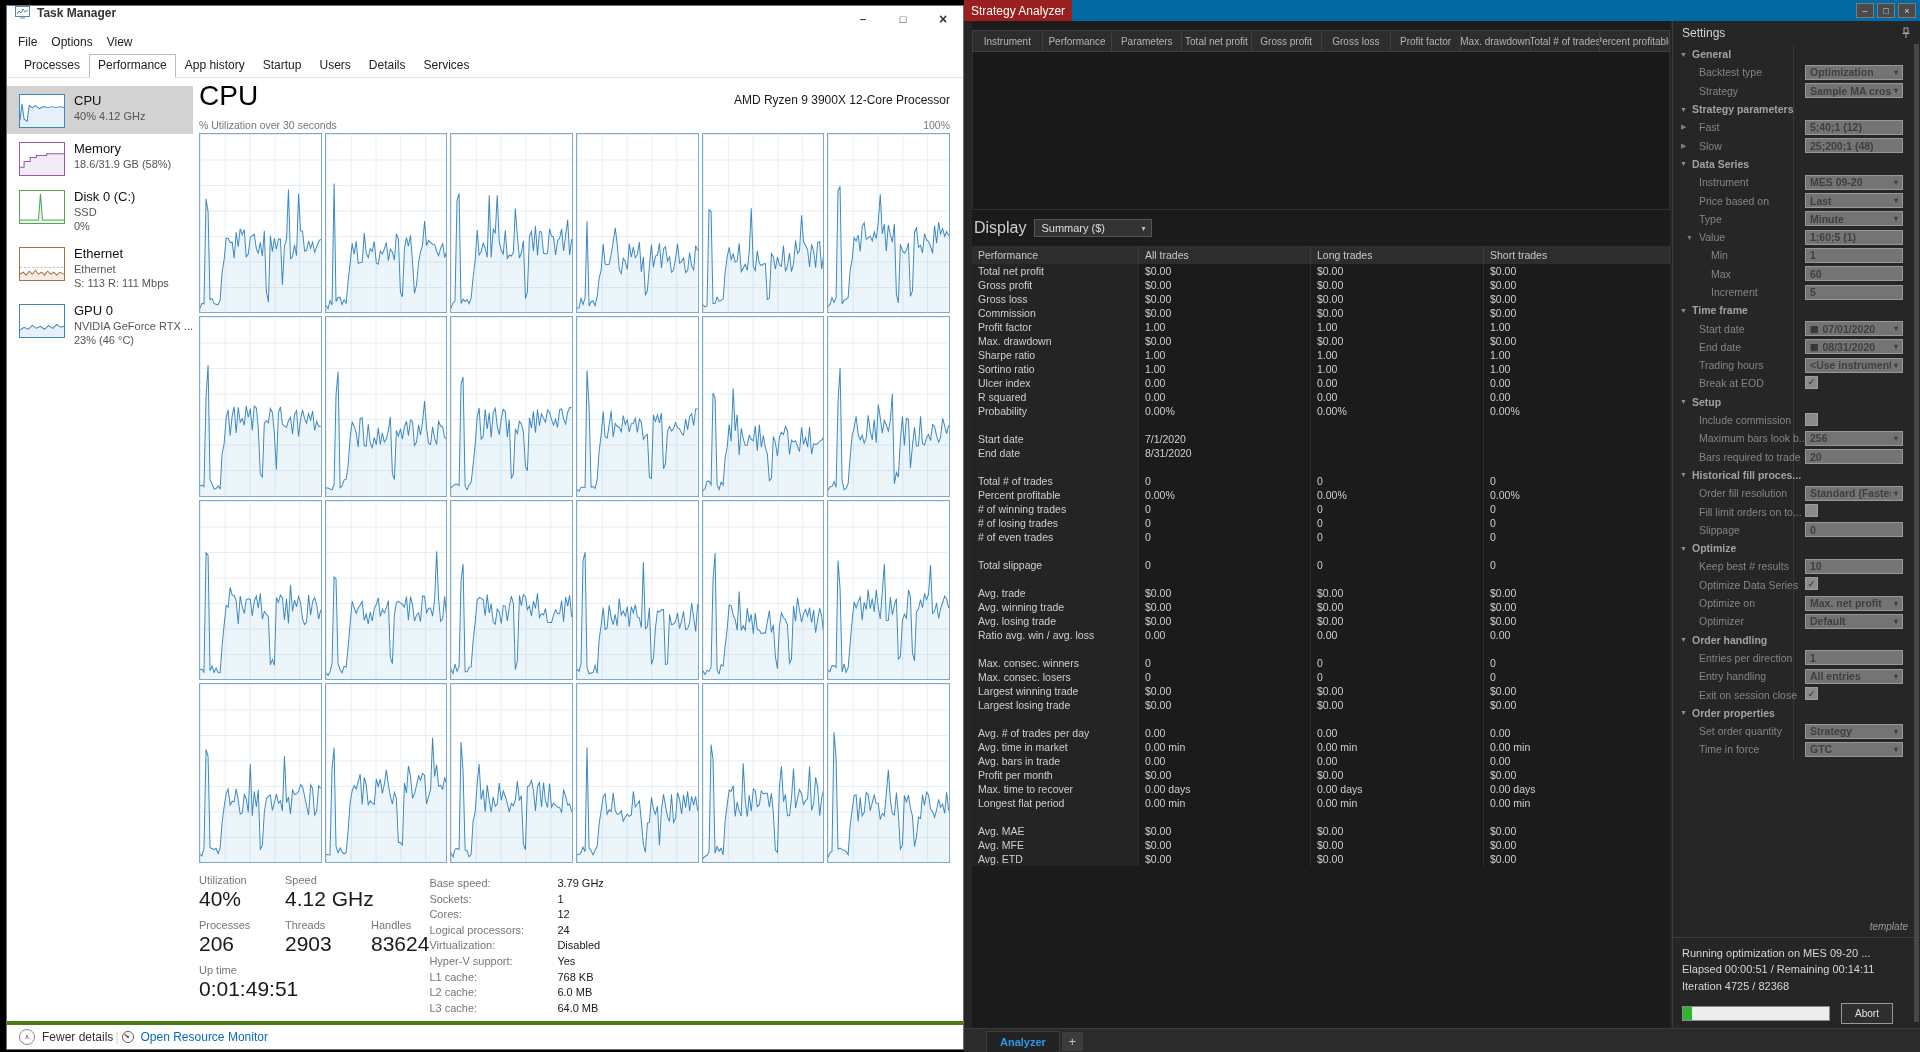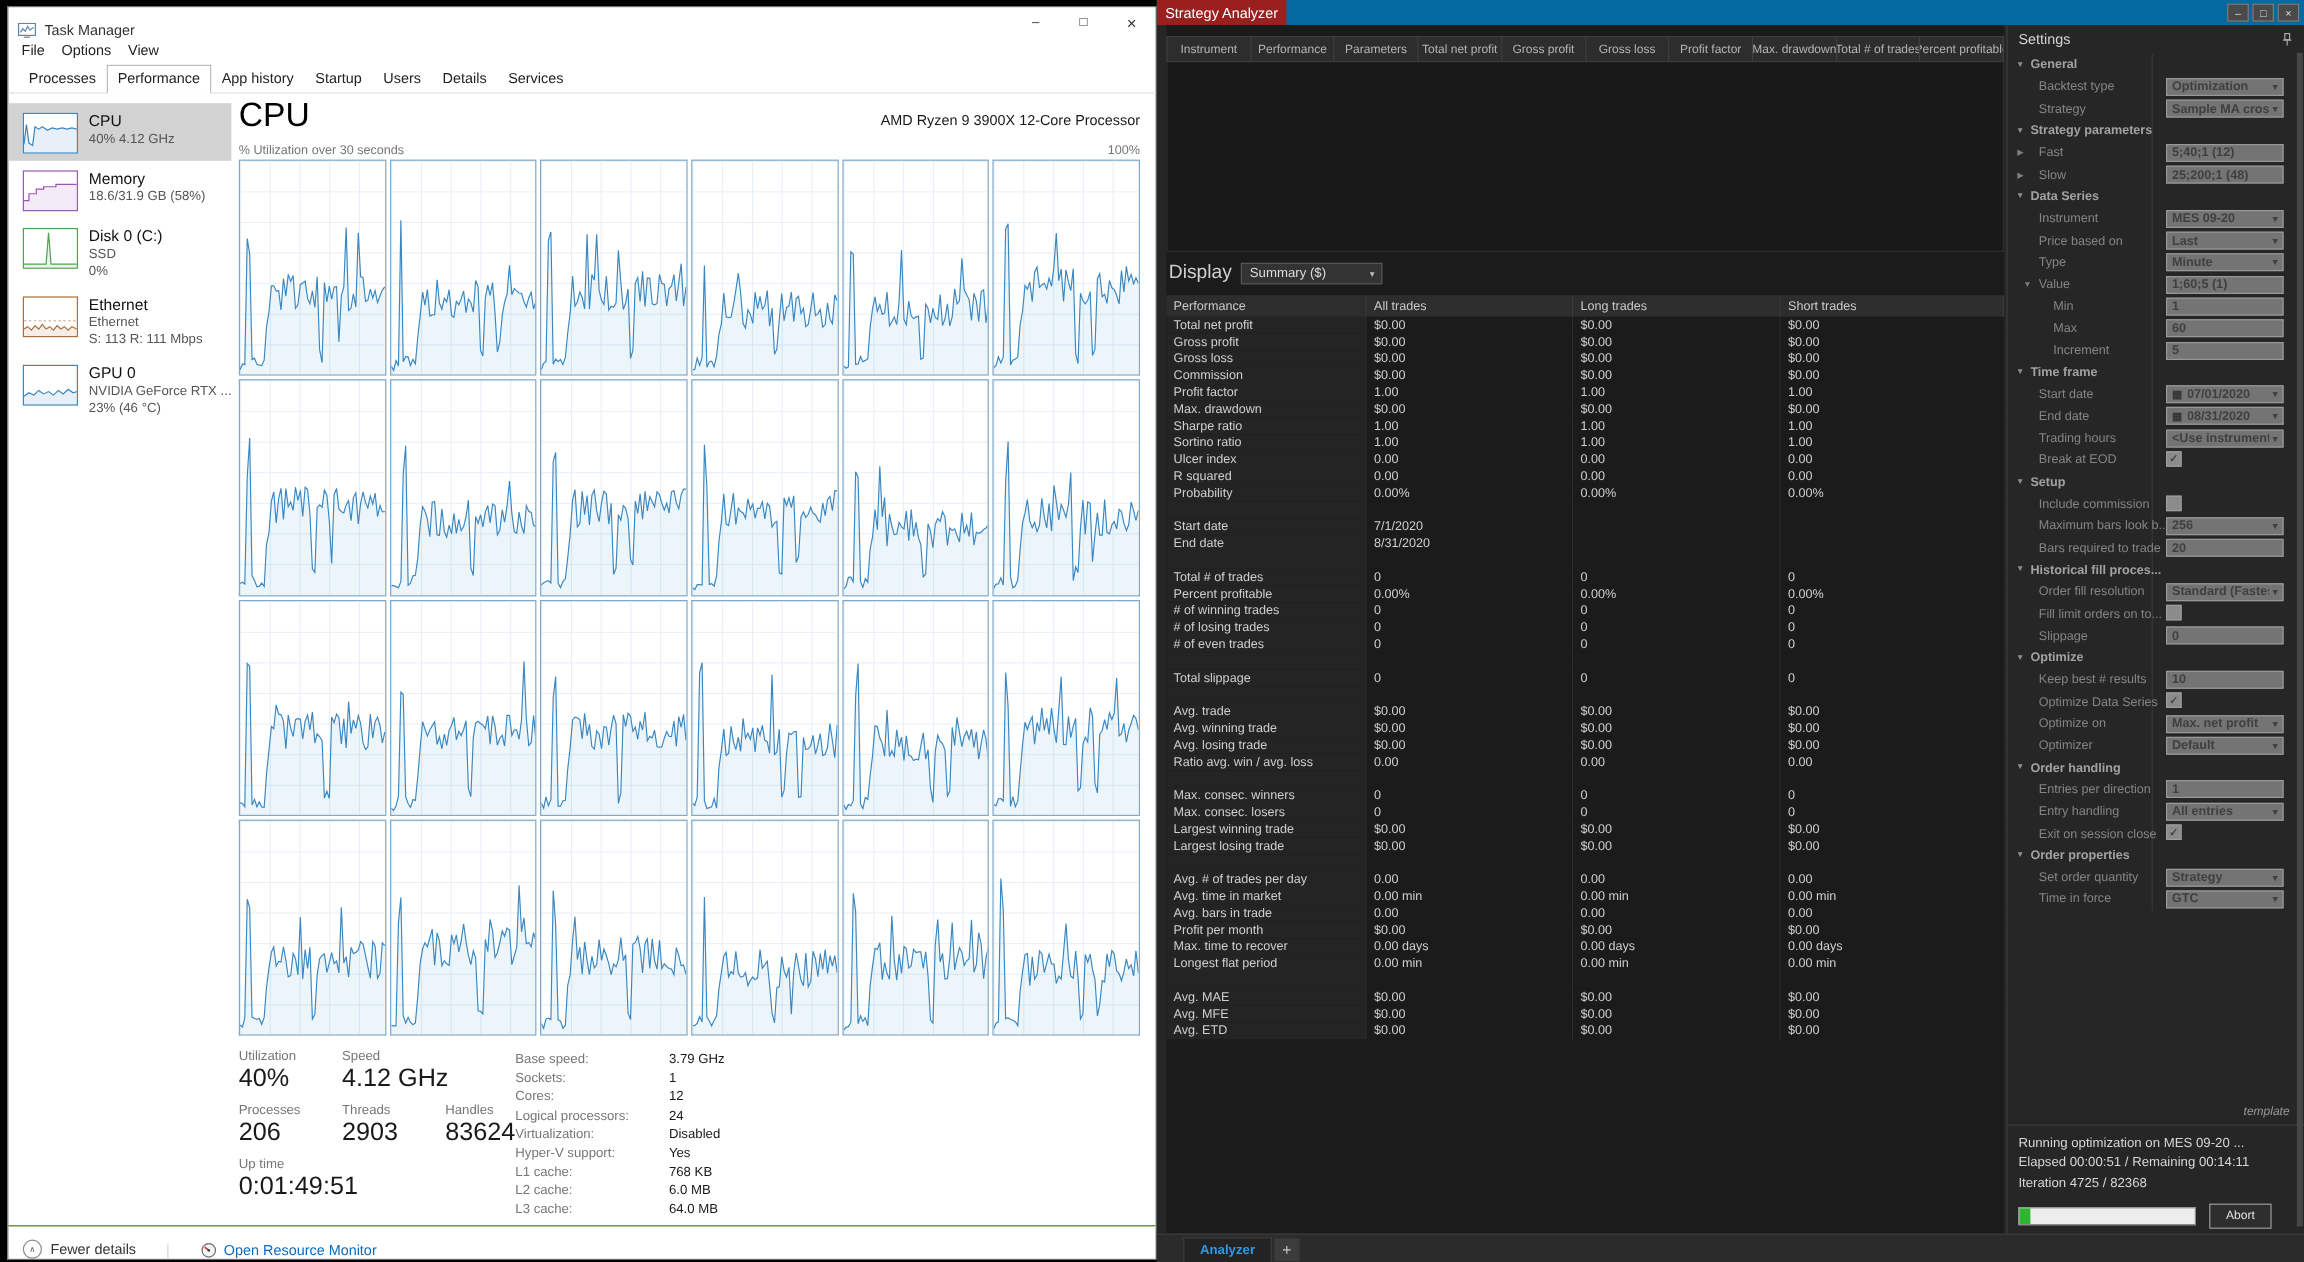--- a/index.html
+++ b/index.html
@@ -1,21 +1,21 @@
 <!DOCTYPE html>
 <html><head>
 <meta charset="utf-8">
 <style>
 *{margin:0;padding:0;box-sizing:border-box;}
 html,body{width:1920px;height:1052px;overflow:hidden;background:#000;font-family:"Liberation Sans",sans-serif;}
 #root{position:relative;width:1920px;height:1052px;}
 
 
 #tm{position:absolute;left:6px;top:5px;width:958px;height:1045px;background:#fff;border:1px solid #6f6f6f;box-shadow:0 0 14px rgba(0,0,0,.65);display:flex;flex-direction:column;}
-.tm-titlebar{height:26px;display:flex;align-items:flex-end;padding-left:8px;flex:0 0 auto;}
+.tm-titlebar{height:26px;display:flex;align-items:flex-start;padding-left:8px;flex:0 0 auto;font-weight:bold;}
 .tm-appicon{width:15px;height:13px;}
 .tm-title{font-size:12px;color:#333;margin-left:7px;}
 .tm-caps{margin-left:auto;display:flex;height:100%;}
 .tm-cap{width:40px;display:flex;align-items:center;justify-content:center;font-size:11px;color:#333;}
 .tm-cap.close{font-size:14px;}
 .tm-menubar{display:flex;padding:2px 4px 4px;flex:0 0 auto;}
 .tm-menu-item{font-size:12px;color:#222;padding:1px 7px;}
 .tm-tabs{display:flex;padding:0 8px;border-bottom:1px solid #e2e2e2;flex:0 0 auto;align-items:flex-end;}
 .tm-tab{font-size:12px;color:#222;padding:3px 8px 4px;border:1px solid transparent;white-space:nowrap;}
 .tm-tab.active{border-color:#bdbdbd;border-bottom-color:#fff;background:#fff;margin-bottom:-1px;padding-bottom:5px;}
@@ -41,21 +41,21 @@
 .tm-stats{display:flex;margin-top:11px;flex:1;min-height:0;}
 .tm-stats-left{display:flex;flex-direction:column;}
 .stat-row{display:flex;gap:28px;margin-bottom:8px;}
 .stat{min-width:58px;}
 .stat-lbl{font-size:11px;color:#767676;}
 .stat-val{font-size:21px;color:#191919;margin-top:1px;white-space:nowrap;}
 .tm-details{font-size:11px;padding-top:2px;}
 .det-row{display:flex;line-height:15.6px;}
 .det-lbl{width:128px;color:#767676;}
 .det-val{color:#191919;}
-.tm-footer{flex:0 0 28px;border-top:1px solid #4d7c0f;display:flex;align-items:flex-end;padding:0 12px;gap:25px;}
+.tm-footer{flex:0 0 28px;border-top:4px solid #4d7c0f;display:flex;align-items:center;padding:0 12px;gap:2px;}
 .tm-fewer{display:flex;align-items:center;gap:7px;font-size:12px;color:#333;}
 .chev-circle{width:16px;height:16px;border:1px solid #8a8a8a;border-radius:50%;display:flex;align-items:center;justify-content:center;font-size:7px;color:#555;}
 .tm-sep{color:#d4d4d4;font-size:12px;}
 .tm-link{display:flex;align-items:center;gap:6px;font-size:12px;color:#0b6bbd;}
 
 
 #sa{position:absolute;left:964px;top:0;width:956px;height:1052px;background:#262626;}
 .sa-titlebar{height:21px;background:#0369a1;display:flex;align-items:stretch;}
 .sa-titletab{background:#9a1f1f;color:#fff;font-size:12px;display:flex;align-items:center;padding:0 7px;white-space:nowrap;}
 .sa-caps{margin-left:auto;display:flex;align-items:center;gap:3px;padding-right:4px;}

